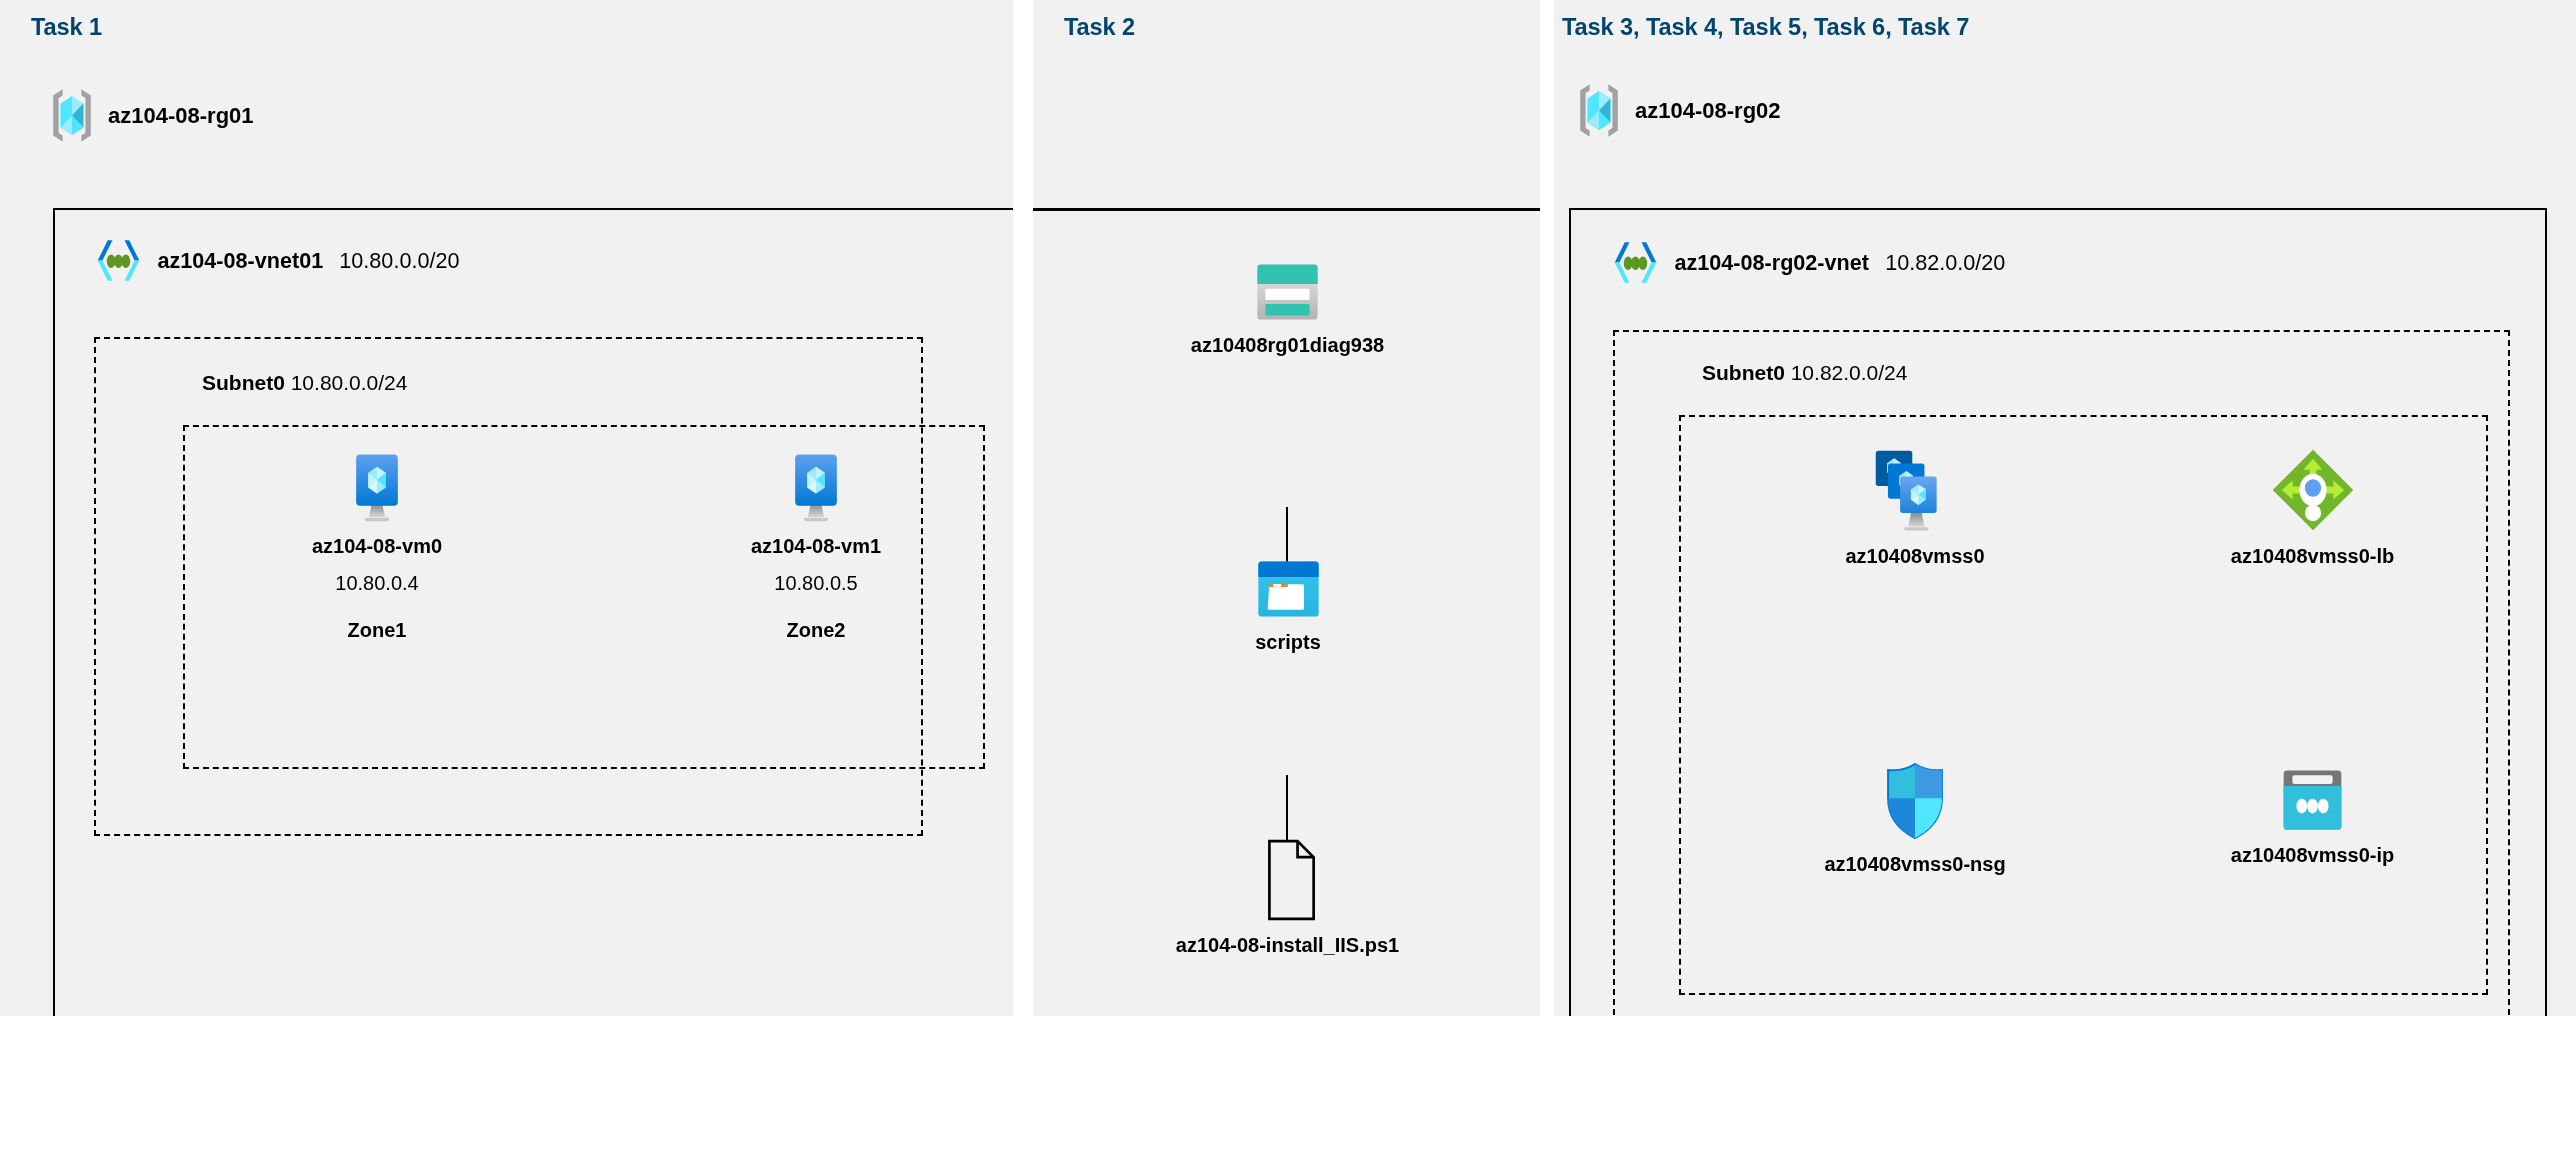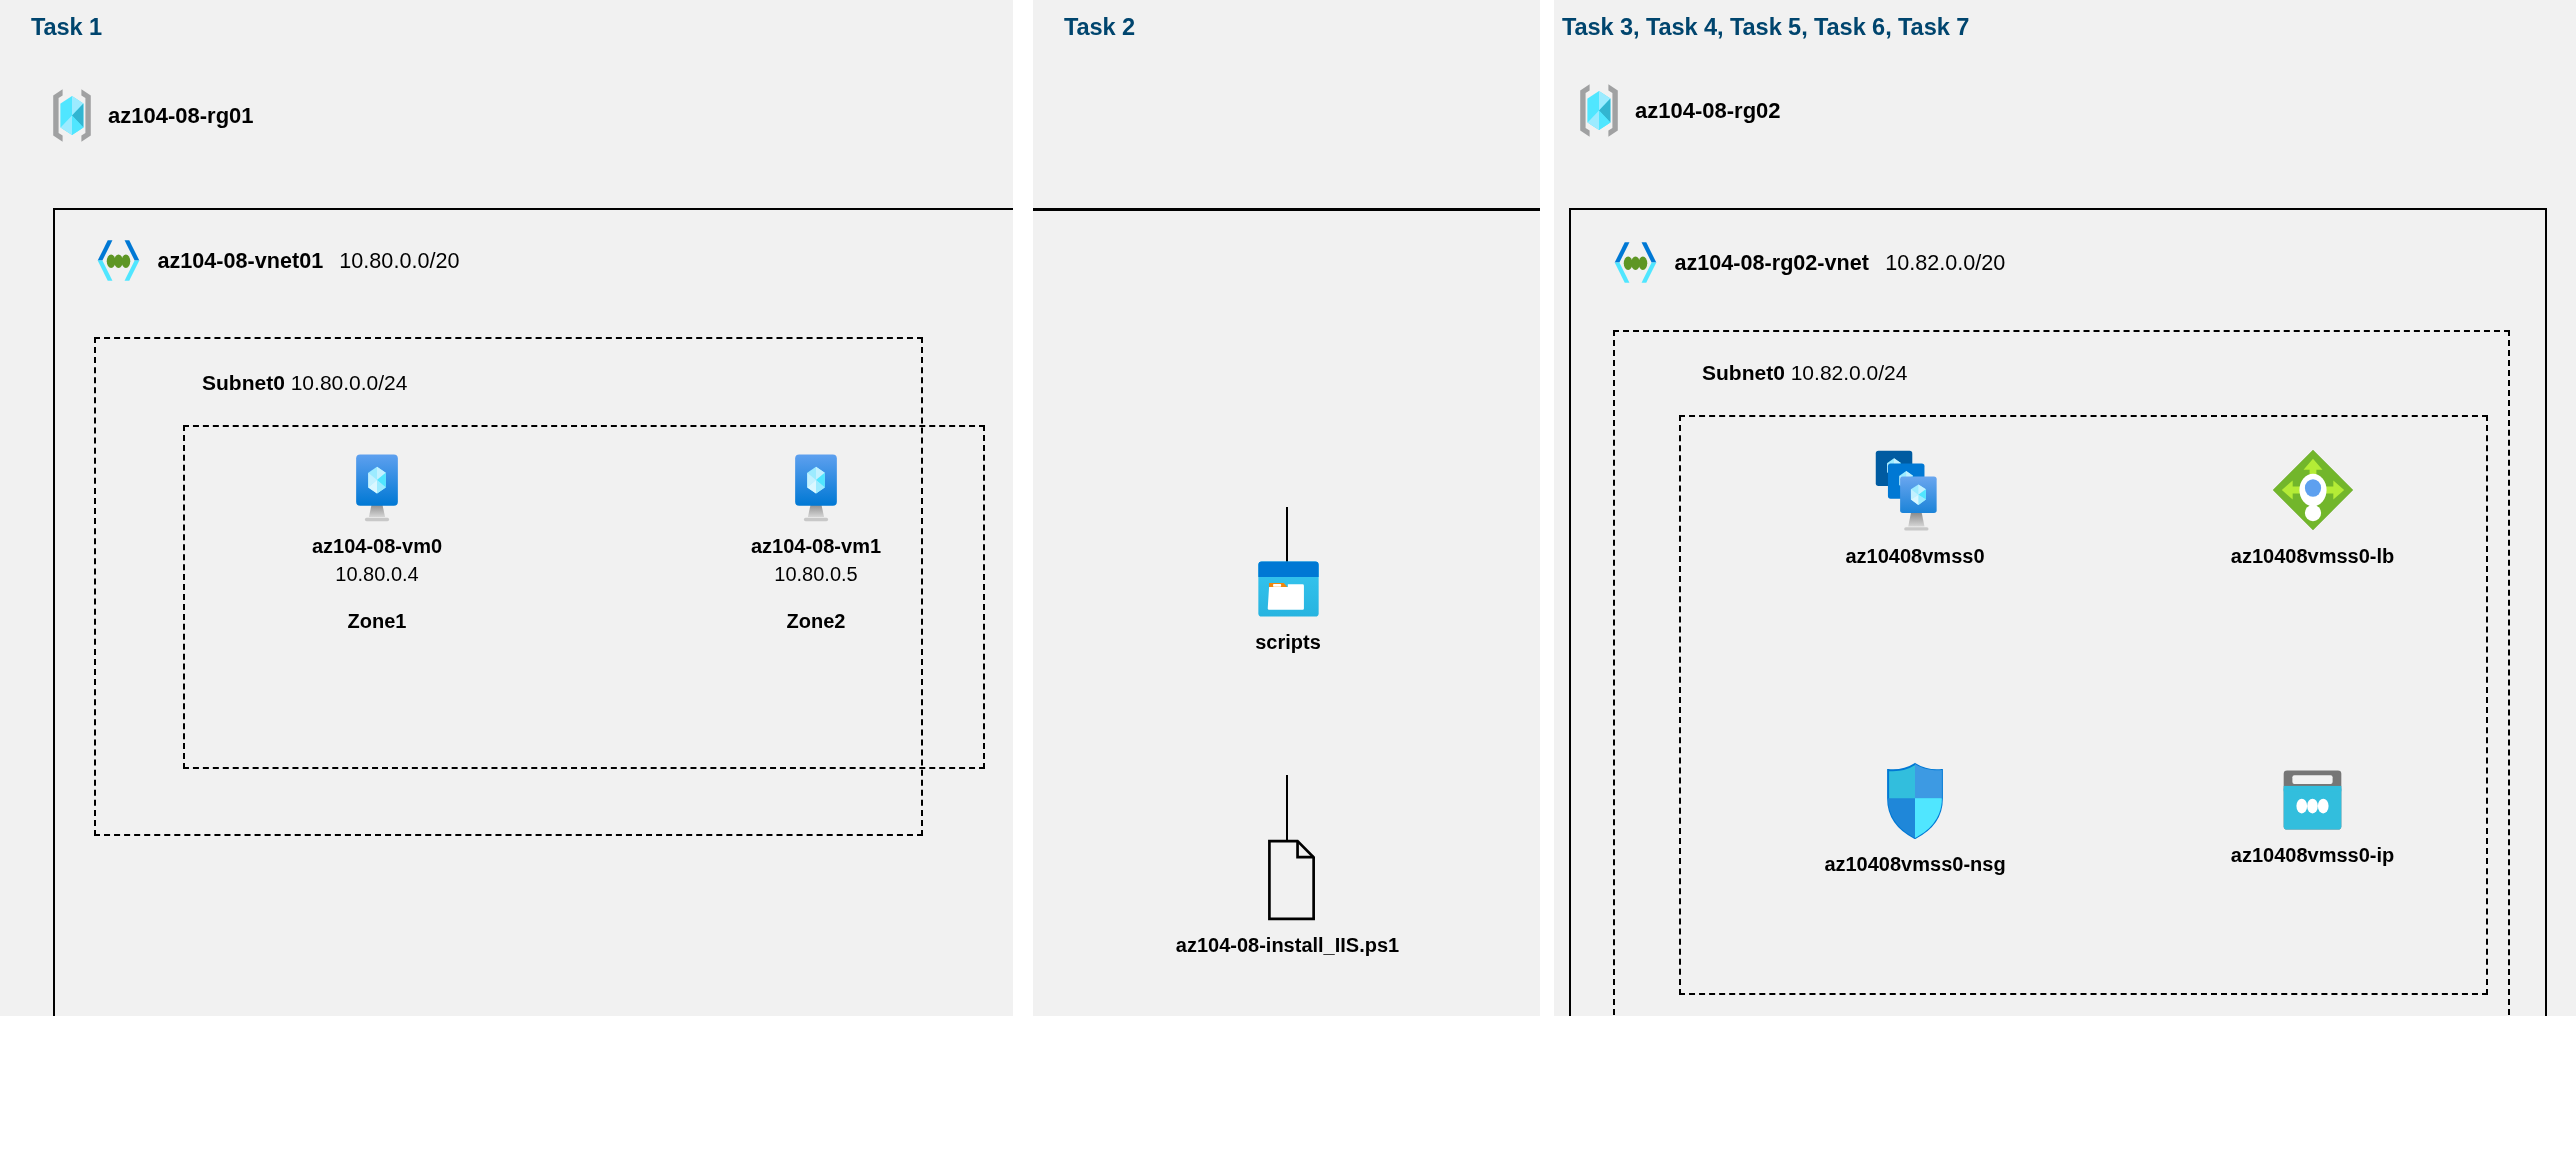--- a/index.html
+++ b/index.html
@@ -126,21 +126,21 @@
   }
   .node .caption {
     margin-top: 10.8px;
     font-size: 20px;
     font-weight: bold;
     color: #000000;
     text-align: center;
     line-height: 1.32;
   }
   .node .subcaption {
-    margin-top: 4px;
+    margin-top: 13px;
     font-size: 20px;
     font-weight: normal;
     color: #000000;
     text-align: center;
   }
   .node .zone {
     margin-top: 24px;
     font-size: 20px;
     font-weight: bold;
     color: #000000;
@@ -330,20 +330,37 @@
         <path d="M55 40 L68 51 L55 60 Z" fill="#9cebff"></path>
         <path d="M42 29 L55 40 L42 51 Z" fill="#c3f1ff"></path>
         <path d="M42 51 L55 40 L55 60 Z" fill="#daf7ff"></path>
       </svg>
     </span>
     <span class="caption">az104-08-vm1</span>
     <span class="subcaption">10.80.0.5</span>
     <span class="zone">Zone2</span>
   </div>
 
+  <div class="node" id="node-storage">
+    <span>
+      <svg class="icon" width="63" height="58" viewBox="0 0 94 86" xmlns="http://www.w3.org/2000/svg">
+        <defs>
+          <linearGradient id="stg" x1="0" y1="0" x2="0" y2="1">
+            <stop offset="0" stop-color="#e8e8e8"></stop>
+              <stop offset="1" stop-color="#b3b3b3"></stop>
+          </linearGradient>
+        </defs>
+        <rect x="2" y="2" width="90" height="82" rx="5" fill="url(#stg)"></rect>
+        <path d="M2 7 a5 5 0 0 1 5 -5 h80 a5 5 0 0 1 5 5 v24 h-90 Z" fill="#32c3ae"></path>
+        <rect x="14" y="38" width="66" height="17" rx="2" fill="#ffffff"></rect>
+        <rect x="14" y="61" width="66" height="17" rx="2" fill="#32c3ae"></rect>
+      </svg>
+    </span>
+    <span class="caption">az10408rg01diag938</span>
+  </div>
 
   <div class="connector" id="conn-storage-scripts"></div>
 
   <div class="node" id="node-scripts">
     <span>
       <svg class="icon" width="63" height="58" viewBox="0 0 94 86" xmlns="http://www.w3.org/2000/svg">
         <defs>
           <linearGradient id="blobg" x1="0" y1="0" x2="0" y2="1">
             <stop offset="0" stop-color="#37c6f0"></stop>
               <stop offset="1" stop-color="#27b4e0"></stop>

